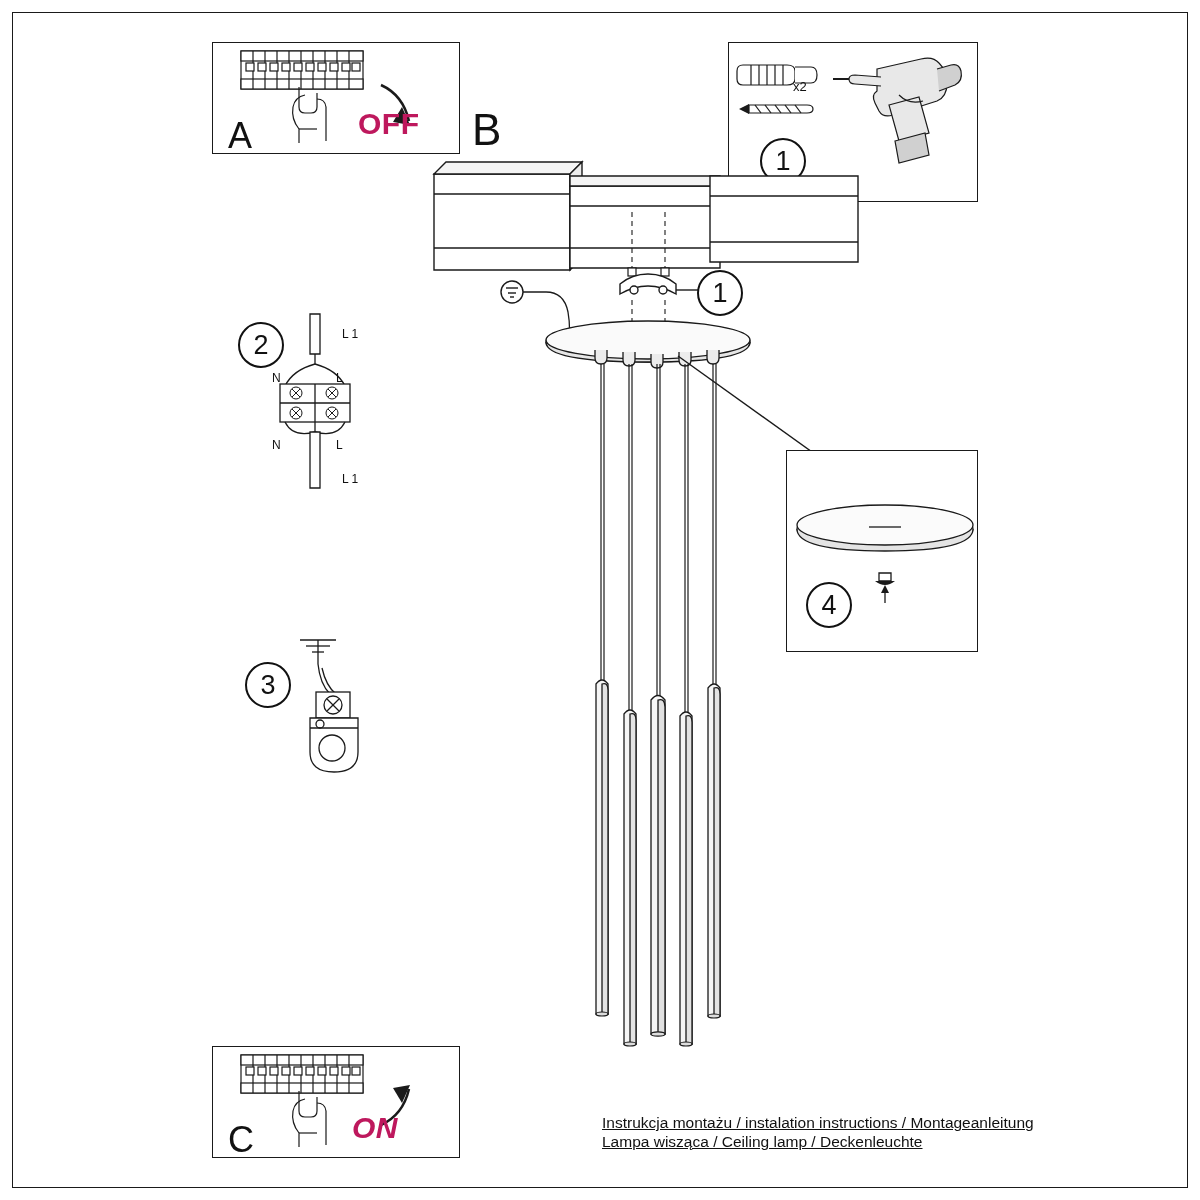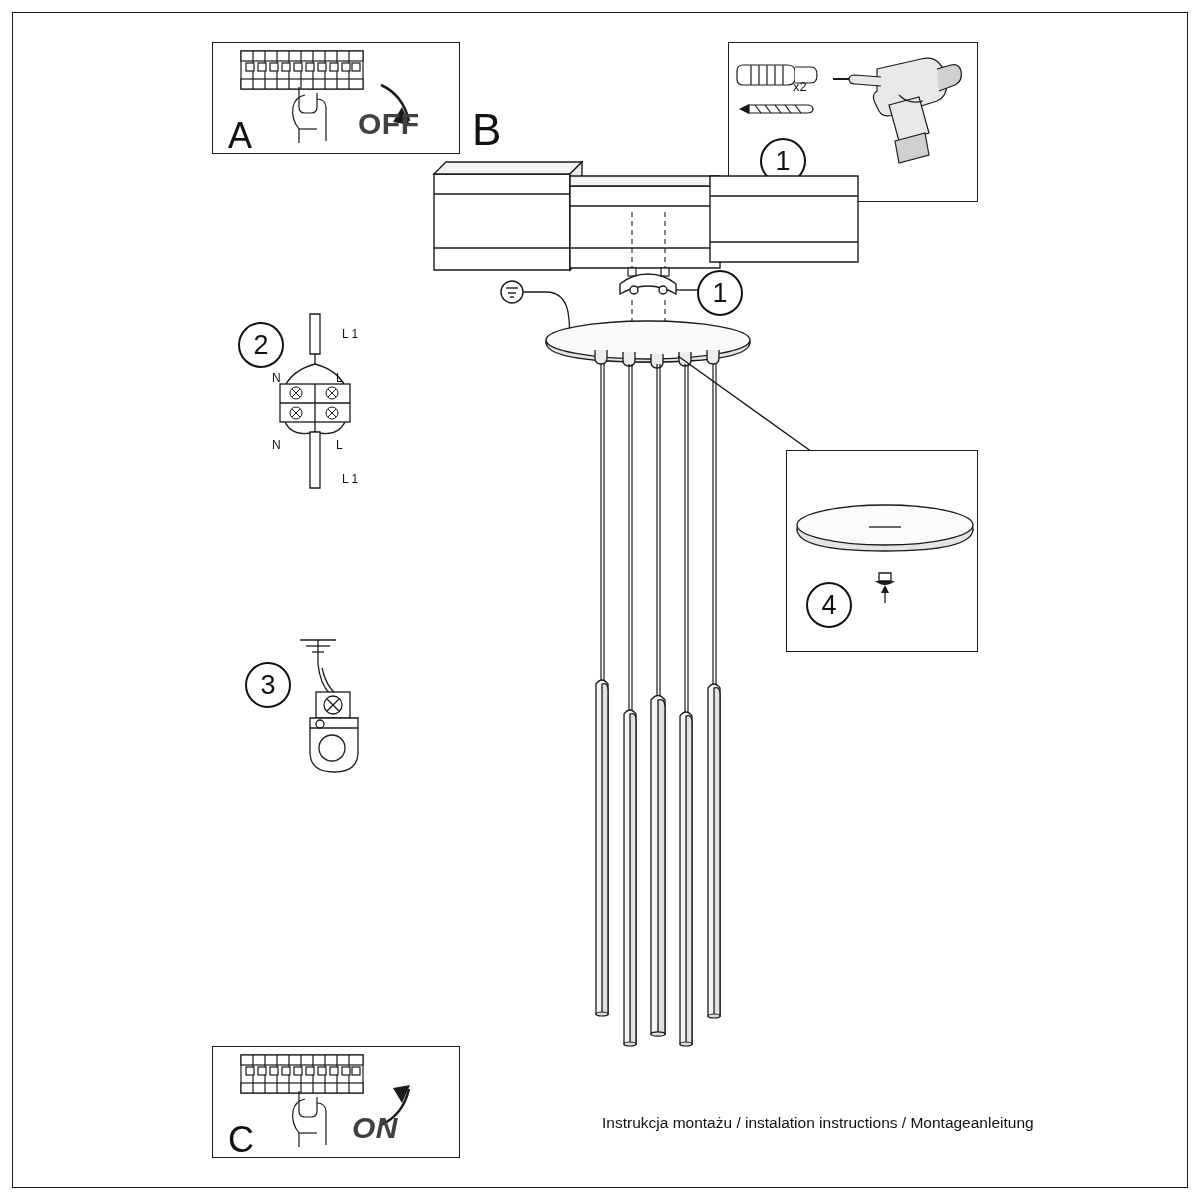--- a/index.html
+++ b/index.html
@@ -39,21 +39,21 @@
     color: #111;
     line-height: 1;
   }
   .letter-big {
     font-size: 44px;
   }
   .word {
     position: absolute;
     font-size: 30px;
     font-weight: 700;
-    color: #404040;
+    color: #be185d;
     letter-spacing: 0.5px;
   }
   .circle-num {
     position: absolute;
     width: 46px;
     height: 46px;
     border: 2px solid #111;
     border-radius: 50%;
     box-sizing: border-box;
     display: flex;
@@ -68,20 +68,21 @@
     font-size: 12px;
     color: #111;
     text-align: right;
   }
   .footer-text {
     position: absolute;
     font-size: 15.5px;
     color: #111;
     line-height: 1.45;
     white-space: nowrap;
+    text-decoration: underline;
   }
   svg { display: block; }
   .ln { stroke: #1a1a1a; fill: none; }
 </style>
 </head>
 <body>
 
 <div id="sheet">
 
   <div class="outer-frame"></div>
@@ -360,14 +361,15 @@
 
         <path d="M168 78 q22 -10 28 -36" stroke-width="2.5"></path>
         <path d="M189 56 l8 -18 l-17 3 z" fill="#1a1a1a" stroke="none"></path>
       </g>
     </svg>
   </div>
   <div class="letter" style="left:228px; top:1122px;">C</div>
   <div class="word" style="left:352px; top:1111px;font-style:italic;">ON</div>
 
   <div class="footer-text" style="left:602px; top:1112px;">Instrukcja montażu / instalation instructions / Montageanleitung</div>
+  <div class="footer-text" style="left:602px; top:1131px;">Lampa wisząca / Ceiling lamp / Deckenleuchte</div>
 
 </div>
 
 </body></html>

